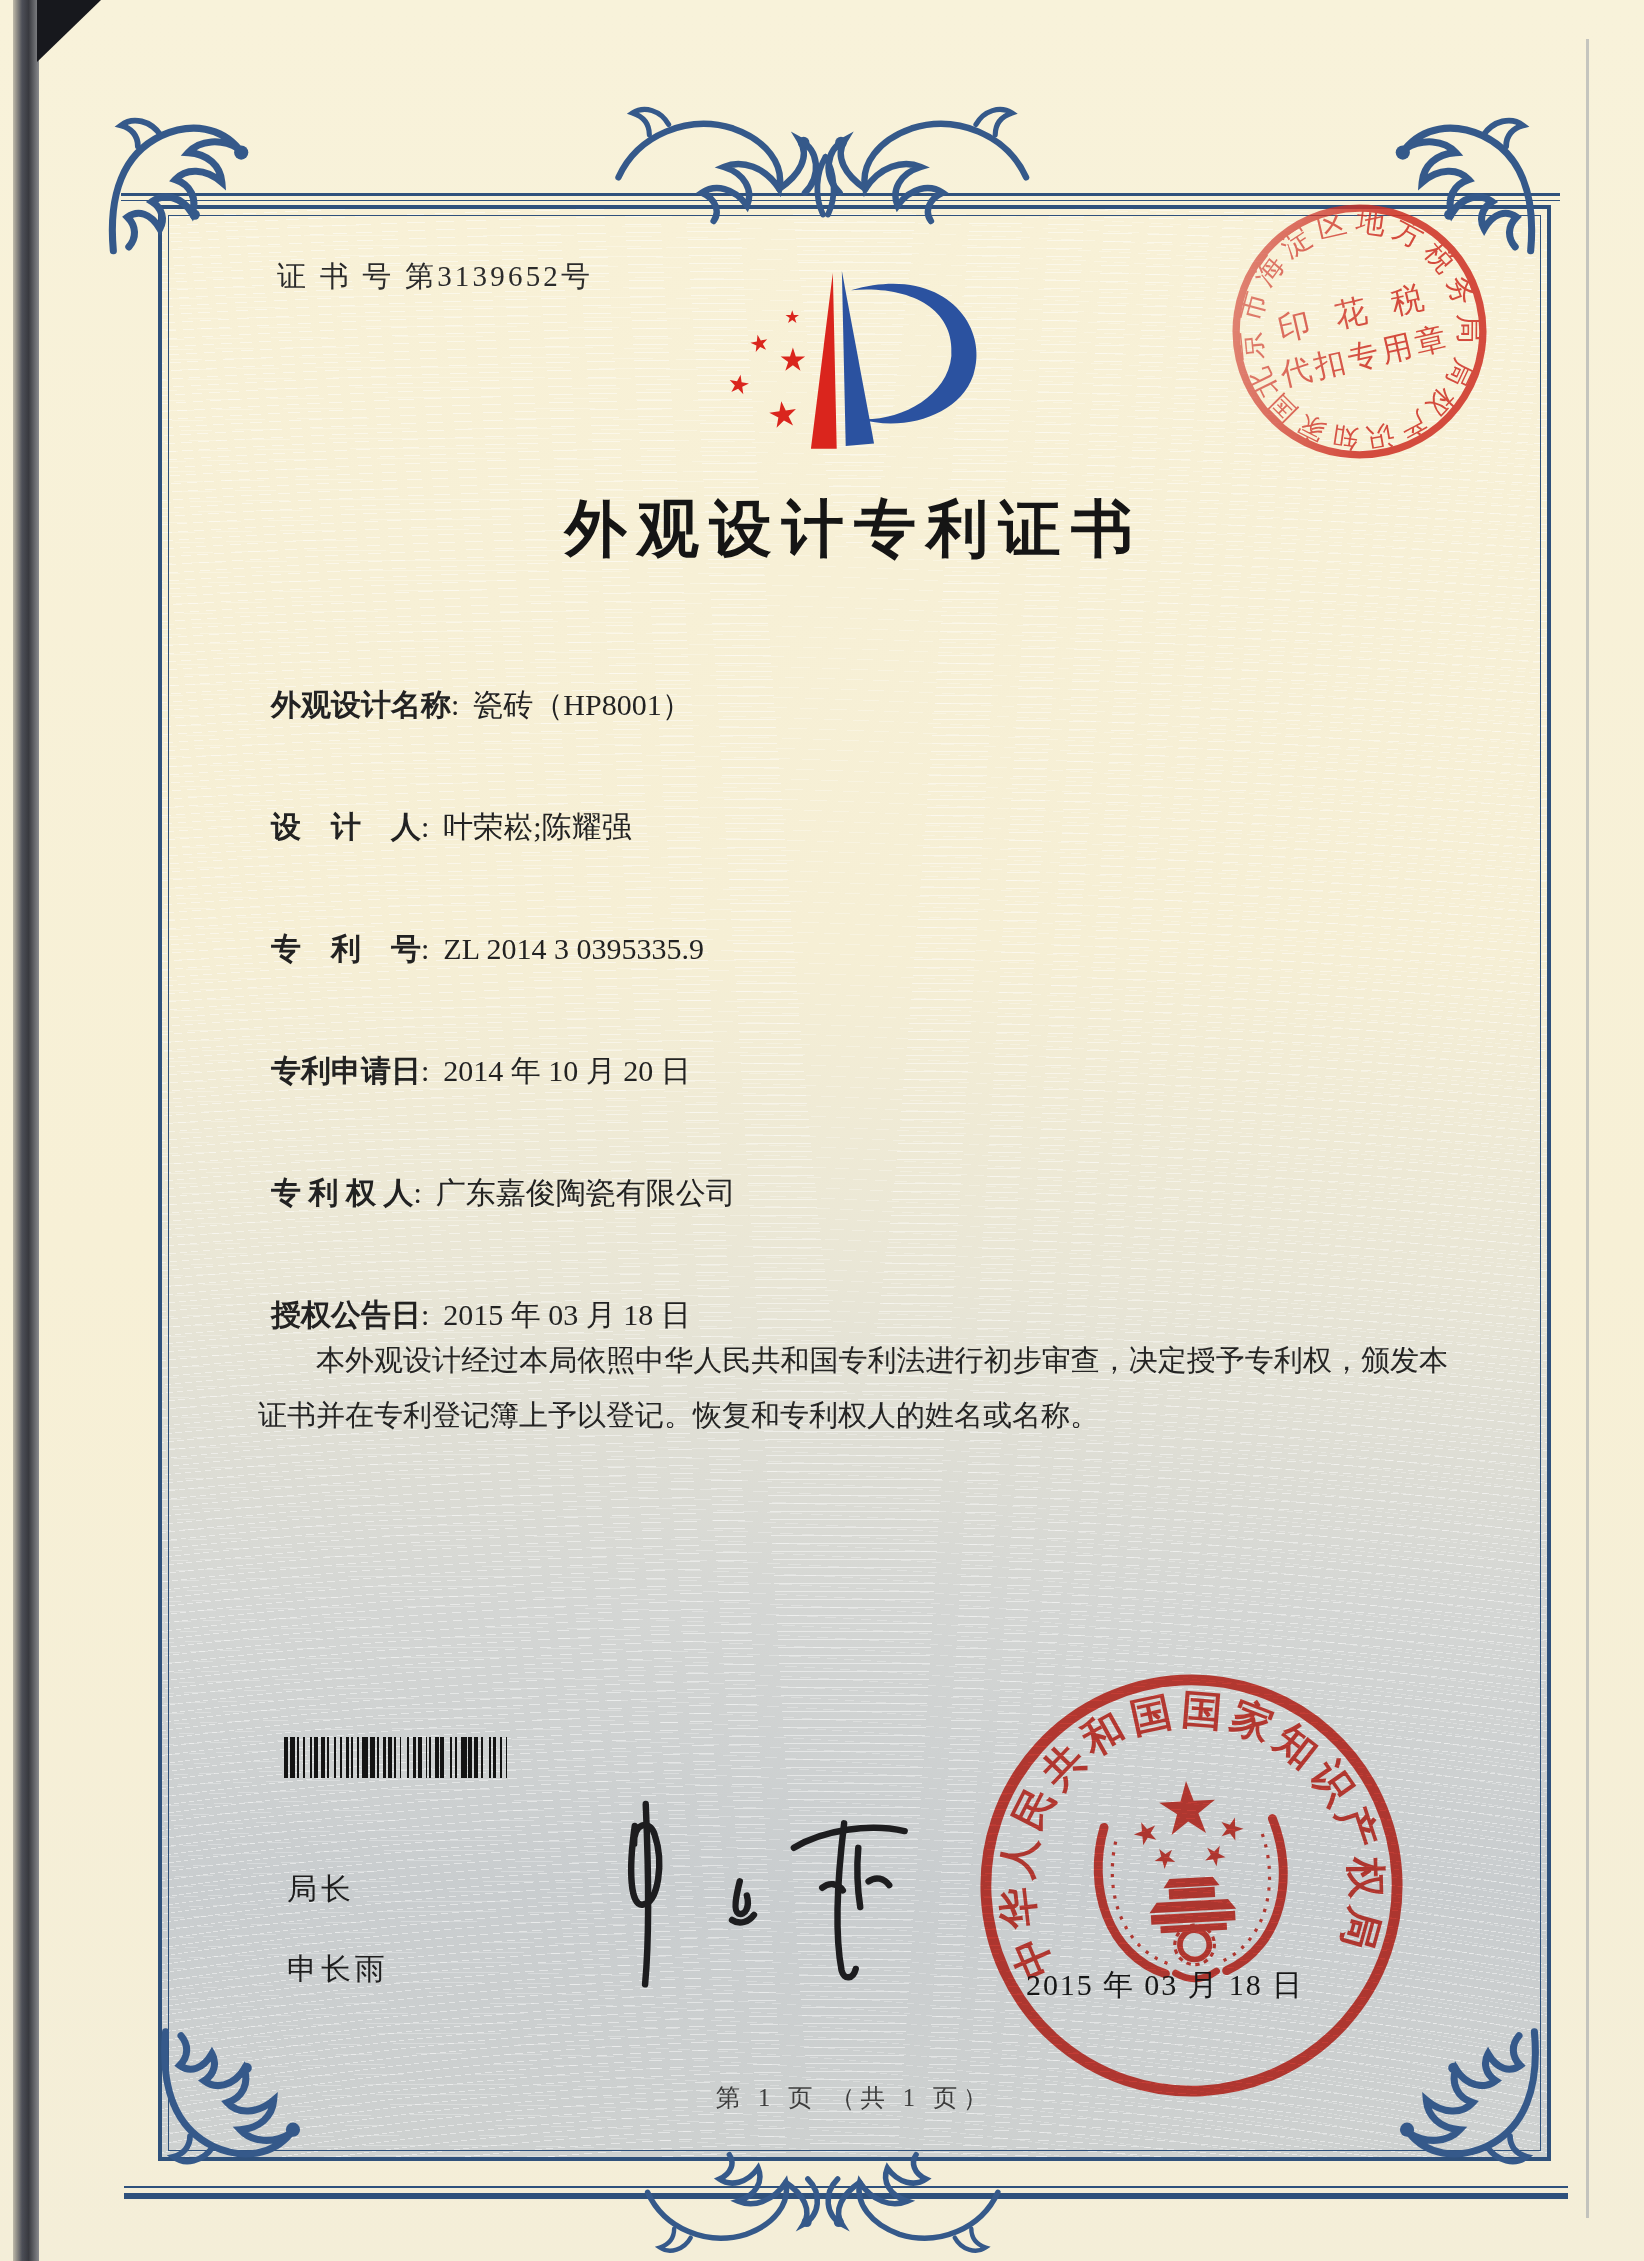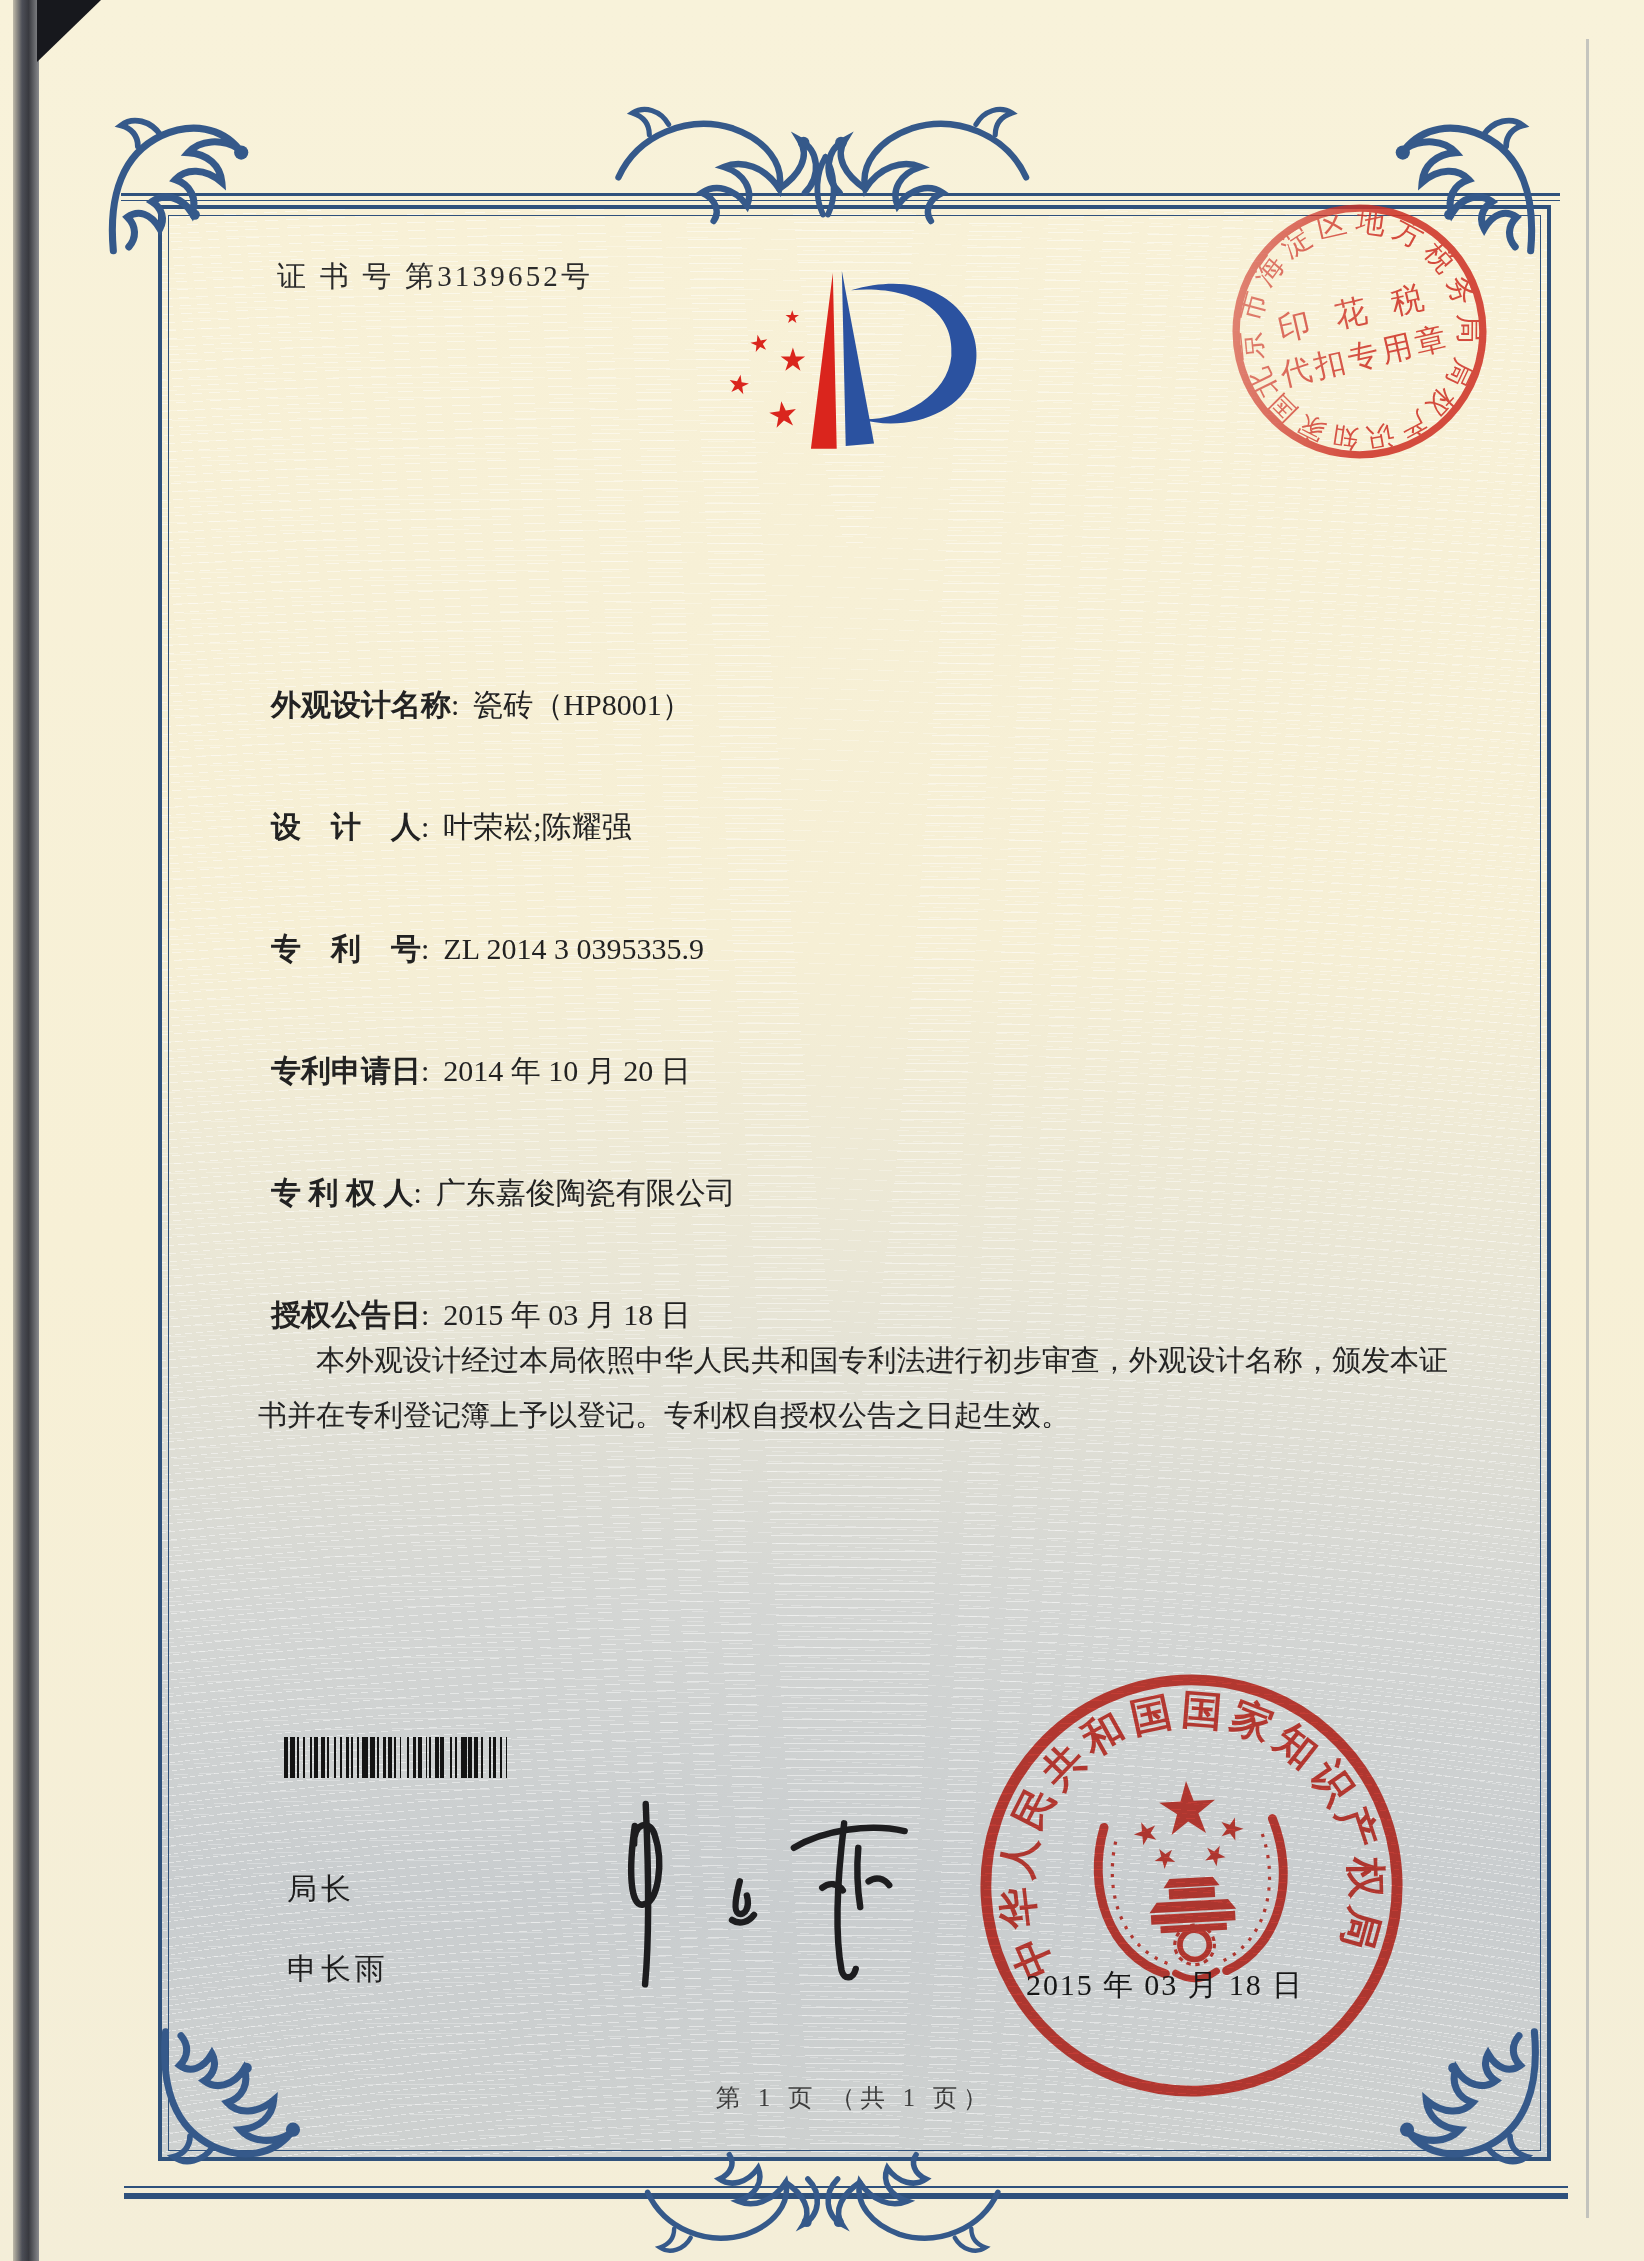--- a/index.html
+++ b/index.html
@@ -169,32 +169,33 @@
         </text>
         <text font-size="36" letter-spacing="8" font-family="'Liberation Serif','DejaVu Serif',serif">
           <textPath href="#taxBotArc" startOffset="10">局权产识知家国</textPath>
         </text>
         <text x="190" y="178" text-anchor="middle" font-size="44" letter-spacing="12">印 花 税</text>
         <text x="190" y="238" text-anchor="middle" font-size="42" letter-spacing="5">代扣专用章</text>
       </g>
     </svg>
   </div>
 
+  <div class="abs title">外观设计专利证书</div>
 
   <div class="abs fields">
       <div class="field-row"><span class="field-label">外观设计名称</span><span class="field-colon">:</span><span class="field-value">瓷砖（HP8001）</span></div>
       <div class="field-row"><span class="field-label">设　计　人</span><span class="field-colon">:</span><span class="field-value">叶荣崧;陈耀强</span></div>
       <div class="field-row"><span class="field-label">专　利　号</span><span class="field-colon">:</span><span class="field-value">ZL 2014 3 0395335.9</span></div>
       <div class="field-row"><span class="field-label">专利申请日</span><span class="field-colon">:</span><span class="field-value">2014 年 10 月 20 日</span></div>
       <div class="field-row"><span class="field-label">专 利 权 人</span><span class="field-colon">:</span><span class="field-value">广东嘉俊陶瓷有限公司</span></div>
       <div class="field-row"><span class="field-label">授权公告日</span><span class="field-colon">:</span><span class="field-value">2015 年 03 月 18 日</span></div>
     </div>
 
   <div class="abs paras">
-      <p>本外观设计经过本局依照中华人民共和国专利法进行初步审查，外观设计名称，颁发本证书并在专利登记簿上予以登记。专利权自授权公告之日起生效。</p>
+      <p>本外观设计经过本局依照中华人民共和国专利法进行初步审查，决定授予专利权，颁发本证书并在专利登记簿上予以登记。恢复和专利权人的姓名或名称。</p>
     </div>
 
   <div class="abs barcode">
       <div class="bar" style="width: 3.7px; background: rgb(20, 20, 20);"></div>
       <div class="bar" style="width: 1.9px; background: transparent;"></div>
       <div class="bar" style="width: 5.6px; background: rgb(20, 20, 20);"></div>
       <div class="bar" style="width: 1.9px; background: transparent;"></div>
       <div class="bar" style="width: 1.9px; background: rgb(20, 20, 20);"></div>
       <div class="bar" style="width: 3.7px; background: transparent;"></div>
       <div class="bar" style="width: 1.9px; background: rgb(20, 20, 20);"></div>

